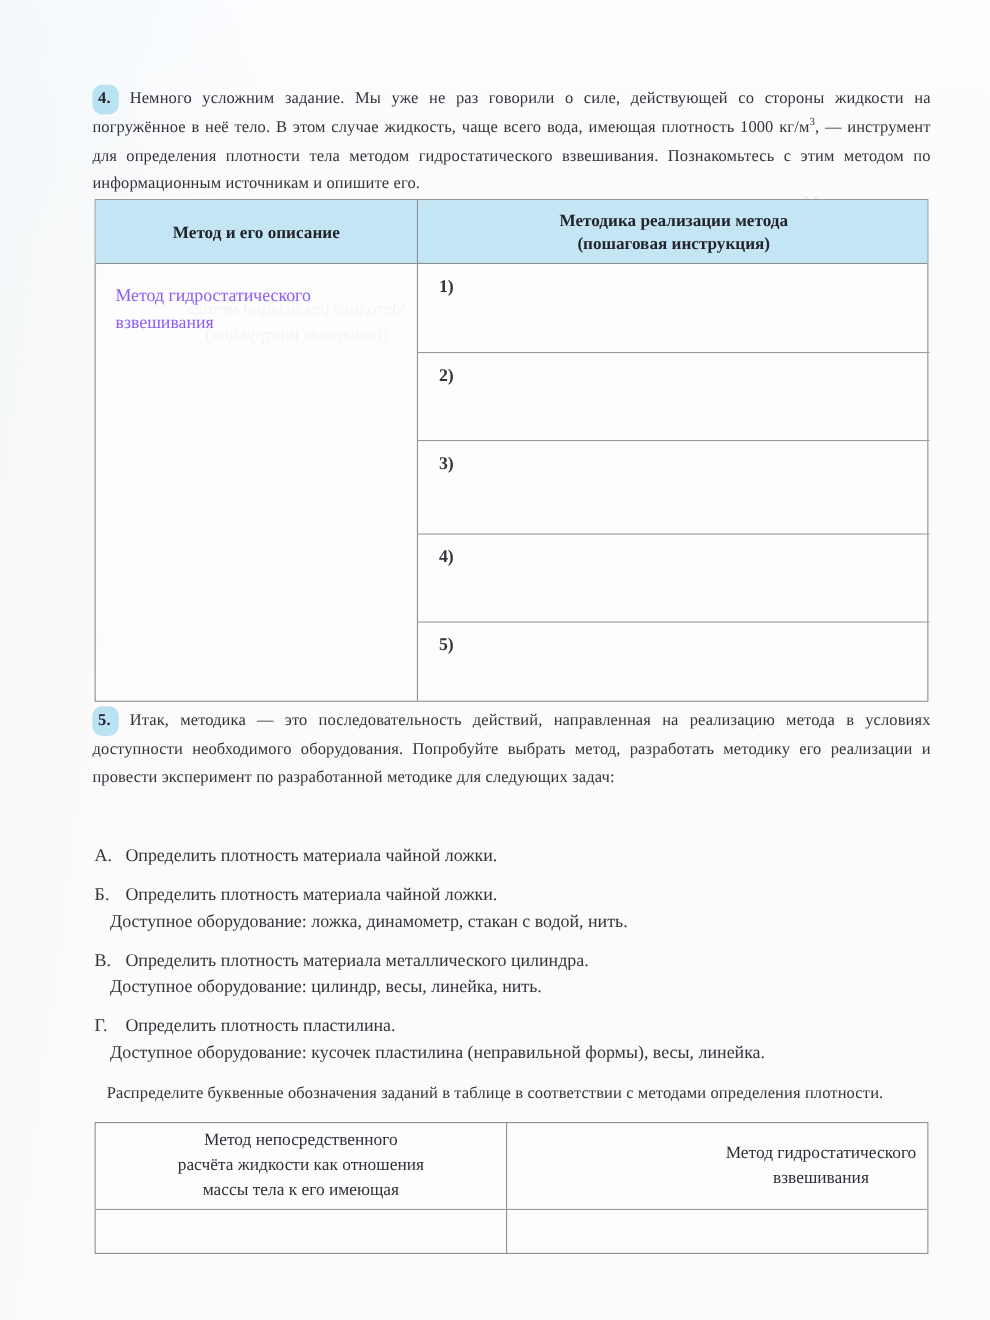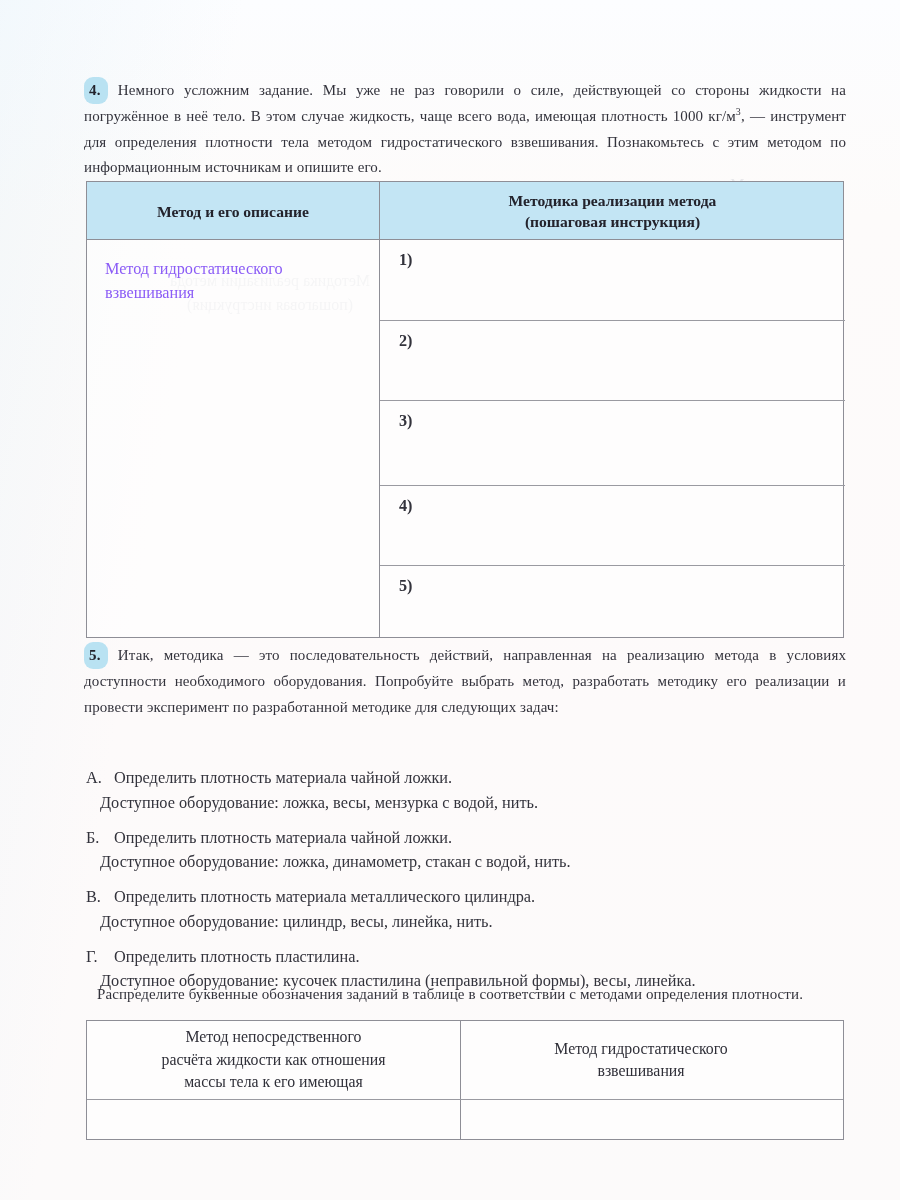--- a/index.html
+++ b/index.html
@@ -153,21 +153,21 @@
   .t2-head {
     position: absolute; top: 0; height: 78px;
     display: flex; align-items: center; justify-content: center;
     text-align: center;
     font-size: 15.8px;
     line-height: 22.5px;
     color: #2f2f38;
     padding: 0 14px;
   }
   .t2-head-left  { left: 0;     width: 373px; }
-  .t2-head-right { left: 362px; width: 384px; }
+  .t2-head-right { left: 376px; width: 384px; justify-content: flex-end; }
   .t2-cell {
     position: absolute; top: 79px; height: 40px;
   }
   .t2-cell-left  { left: 0;     width: 373px; }
   .t2-cell-right { left: 374px; width: 384px; }
 
   
   .ghost {
     position: absolute;
     color: rgba(90,110,135,.13);
@@ -230,21 +230,20 @@
   <p class="para" id="para5">
     <span class="num-badge">5.</span><span>Итак, методика — это последовательность действий, направленная на реализацию метода в условиях доступности необходимого оборудования. Попробуйте выбрать метод, разработать методику его реализации и провести эксперимент по разработанной методике для следующих задач:</span>
   </p>
 
   <div class="task-list">
 
     <div class="task">
       <span class="letter">А.</span>
       <span class="task-body">
         <span>Определить плотность материала чайной ложки.</span>
-        <span class="equip">Доступное оборудование: ложка, весы, мензурка с водой, нить.</span>
       </span>
     </div>
 
     <div class="task">
       <span class="letter">Б.</span>
       <span class="task-body">
         <span>Определить плотность материала чайной ложки.</span>
         <span class="equip">Доступное оборудование: ложка, динамометр, стакан с водой, нить.</span>
       </span>
     </div>

